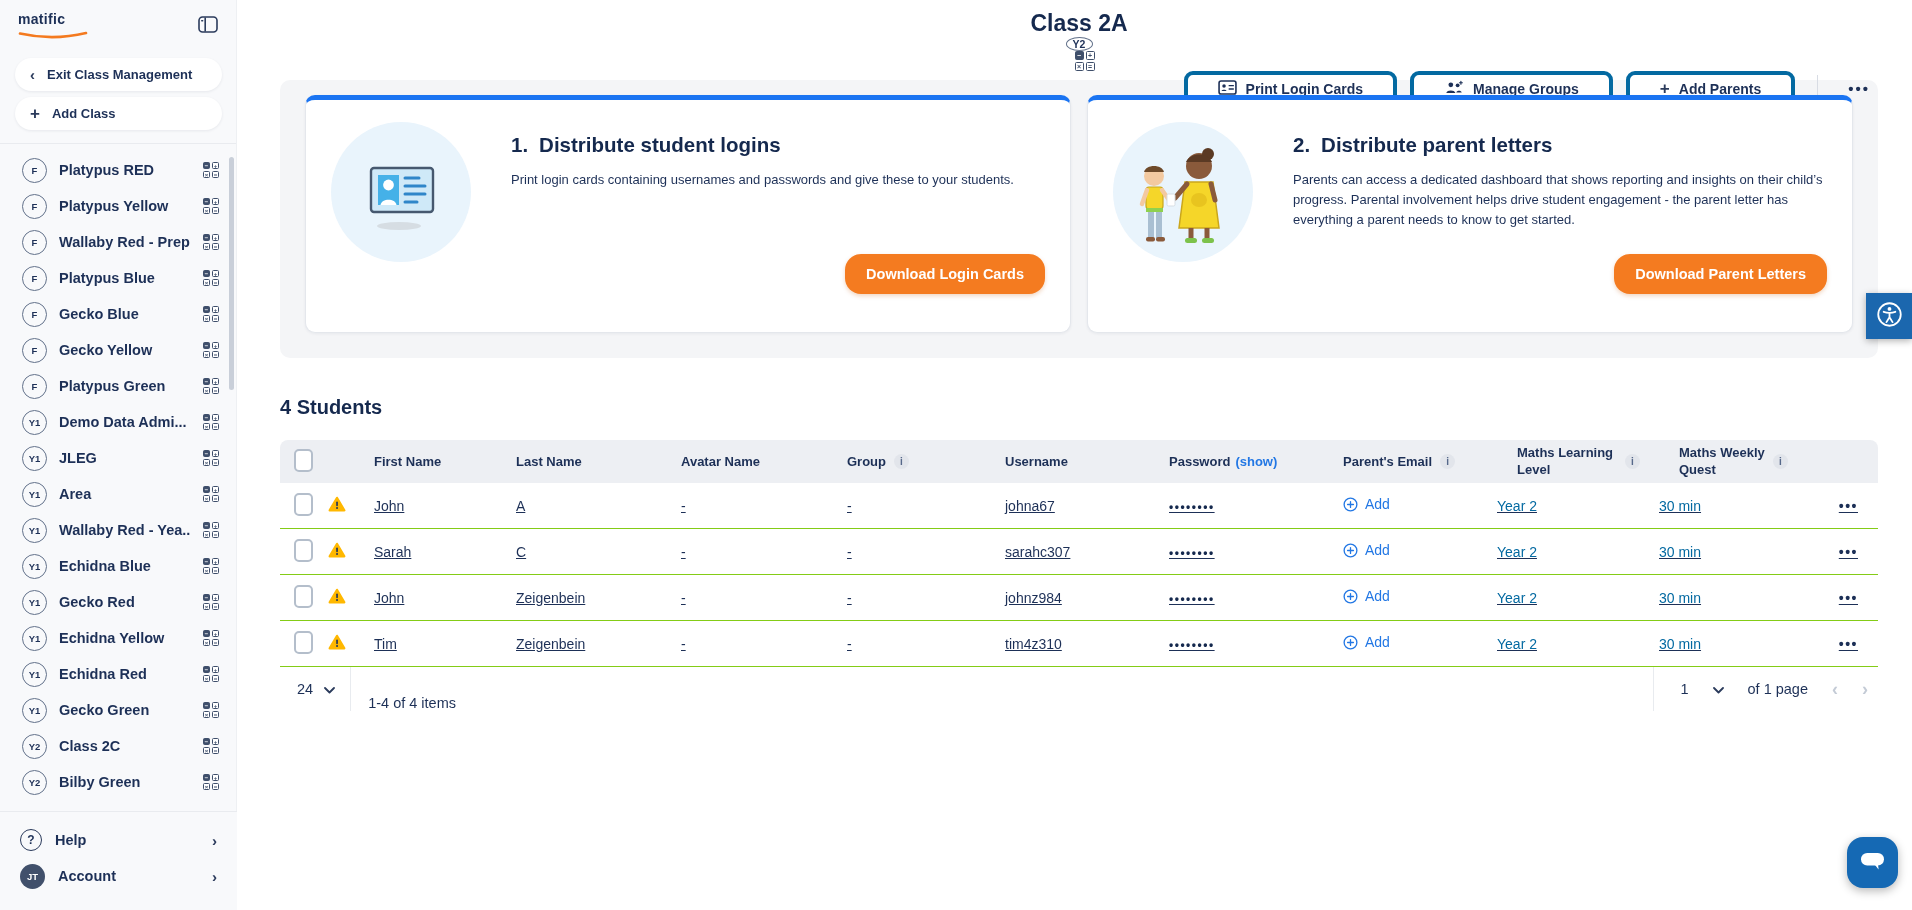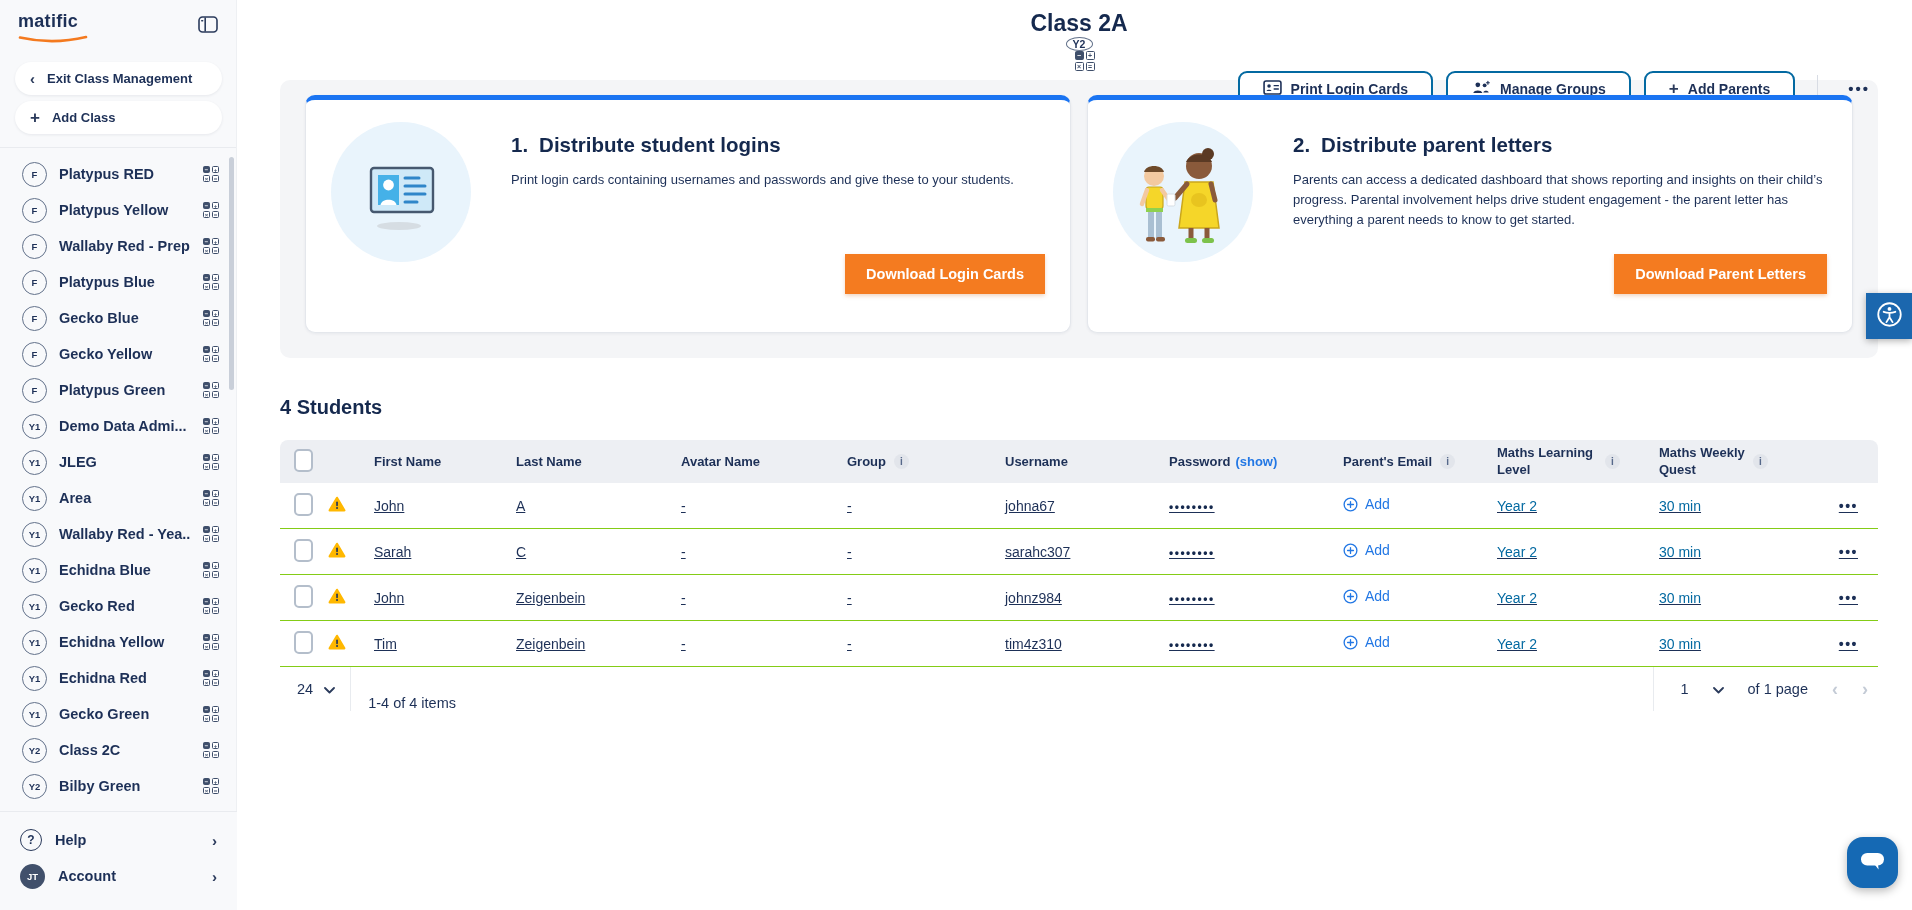--- a/index.html
+++ b/index.html
@@ -3,21 +3,21 @@
 <meta charset="utf-8">
 <style>
   html,body{margin:0;padding:0;background:#fff;}
   body{width:1912px;height:910px;font-family:"Liberation Sans",sans-serif;color:#1d3057;overflow:hidden;}
   .app{position:relative;width:1912px;height:910px;background:#fff;overflow:hidden;}
 
   
   .sidebar{position:absolute;left:0;top:0;width:237px;height:910px;background:#f8f9fb;border-right:1px solid #eef0f3;box-sizing:border-box;}
   .sb-top{display:flex;align-items:flex-start;justify-content:space-between;padding:12px 18px 8px 18px;}
   .logo{cursor:pointer;}
-  .logo-text{font-size:18px;font-weight:bold;color:#1d3057;letter-spacing:.3px;line-height:1;}
+  .logo-text{font-size:14px;font-weight:bold;color:#1d3057;letter-spacing:.3px;line-height:1;}
   .pill{display:flex;align-items:center;gap:12px;margin:6px 15px 0;height:33px;width:207px;background:#fff;border:none;border-radius:18px;font-family:inherit;font-weight:bold;font-size:13px;color:#1d3057;padding:0 15px;box-sizing:border-box;box-shadow:0 1px 3px rgba(20,35,70,.08);cursor:pointer;text-align:left;}
   .chev-glyph{font-size:15px;font-weight:bold;color:#2b3b5c;line-height:1;}
   .plus-glyph{font-size:17px;font-weight:bold;color:#2b3b5c;line-height:1;}
   .sb-divider{height:1px;background:#e9ebef;margin-top:13px;}
   .class-list{padding-top:8px;}
   .class-item{display:flex;align-items:center;height:36px;padding:0 17px 0 22px;gap:12px;cursor:pointer;}
   .badge{flex:0 0 auto;width:25px;height:25px;border:1.5px solid #62718a;border-radius:50%;display:flex;align-items:center;justify-content:center;font-size:9.5px;font-weight:bold;color:#1d3057;box-sizing:border-box;background:transparent;}
   .cname{flex:1;font-size:14.5px;font-weight:600;color:#1d3057;white-space:nowrap;overflow:hidden;}
   .grid-ic{display:grid;grid-template-columns:7px 7px;grid-gap:2px;flex:0 0 auto;}
   .grid-ic i{width:7px;height:7px;border:1.2px solid #3f4f6b;border-radius:1.5px;font-style:normal;font-size:6px;line-height:6px;font-weight:bold;display:flex;align-items:center;justify-content:center;color:#3f4f6b;box-sizing:border-box;background:#fff;}
@@ -32,51 +32,51 @@
   .avatar{width:25px;height:25px;border-radius:50%;background:#41506b;color:#fff;font-size:9.5px;font-weight:bold;display:flex;align-items:center;justify-content:center;}
 
   
   .main{position:absolute;left:237px;top:0;width:1675px;height:910px;box-sizing:border-box;}
   .main-header{display:flex;align-items:center;height:62px;padding:10px 34px 0 43px;flex-direction:column;}
   .page-title{font-size:23px;font-weight:bold;color:#15294e;}
   .title-divider{width:1px;height:27px;background:#d8dce4;margin:0 19px;}
   .year-badge{width:27px;height:27px;border:1.6px solid #62718a;border-radius:50%;display:flex;align-items:center;justify-content:center;font-size:10.5px;font-weight:bold;color:#1d3057;box-sizing:border-box;cursor:pointer;}
   .hdr-grid{margin-left:11px;cursor:pointer;}
   .header-actions{margin-left:auto;display:flex;align-items:center;gap:13px;}
-  .btn-outline{display:flex;align-items:center;gap:9px;height:35px;padding:0 23px;background:#fff;border:2px solid #0369a1;border-radius:9px;font-family:inherit;font-size:14px;font-weight:bold;color:#1d3057;cursor:pointer;white-space:nowrap;}
+  .btn-outline{display:flex;align-items:center;gap:9px;height:35px;padding:0 30px;background:#fff;border:4px solid #0369a1;border-radius:9px;font-family:inherit;font-size:14px;font-weight:bold;color:#1d3057;cursor:pointer;white-space:nowrap;}
   .actions-divider{width:1px;height:28px;background:#d8dce4;margin:0 9px;}
   .more-btn{border:none;background:none;font-family:inherit;font-size:15px;font-weight:bold;color:#1d3057;letter-spacing:2px;cursor:pointer;padding:4px 8px;}
 
   
   .whats-next{margin:8px 34px 0 43px;background:#f4f5f7;border-radius:10px;padding:15px 25px 25px;box-sizing:border-box;}
   .wn-label{font-size:13px;color:#1d3057;margin:0 0 15px 1px;}
   .wn-cards{display:flex;gap:16px;align-items:center;}
   .wn-card{position:relative;flex:1;background:#fff;border:1px solid #e4e7ec;border-top:5px solid #1a74f2;border-radius:10px;height:238px;display:flex;padding:0 25px;box-sizing:border-box;box-shadow:0 1px 3px rgba(25,40,70,.06);}
   .wn-illus{flex:0 0 140px;height:140px;margin-top:22px;border-radius:50%;background:#e9f4fc;display:flex;align-items:center;justify-content:center;overflow:hidden;}
   .wn-content{flex:1;padding:33px 0 0 40px;}
   .wn-title{font-size:20.5px;font-weight:bold;color:#15294e;}
   .wn-title .num{margin-right:11px;}
   .wn-body{margin-top:13px;font-size:13px;line-height:1.55;color:#1d3057;max-width:560px;}
-  .wn-btn{position:absolute;right:25px;bottom:38px;height:40px;padding:0 21px;background:#f47b20;color:#fff;border:none;border-radius:0;font-family:inherit;font-size:14.5px;font-weight:bold;cursor:pointer;box-shadow:0 2px 4px rgba(200,90,10,.25);}
+  .wn-btn{position:absolute;right:25px;bottom:38px;height:40px;padding:0 21px;background:#f47b20;color:#fff;border:none;border-radius:16px;font-family:inherit;font-size:14.5px;font-weight:bold;cursor:pointer;box-shadow:0 2px 4px rgba(200,90,10,.25);}
 
   
   .students{margin:38px 34px 0 43px;}
   .students-heading{font-size:20px;font-weight:bold;color:#15294e;margin:0 0 21px;}
   .tbl{width:1598px;}
   .thead{display:flex;align-items:center;height:43px;background:#edeff3;border-radius:8px 8px 0 0;font-size:13px;font-weight:bold;color:#1d3057;}
   .trow{display:flex;align-items:center;height:45px;border-bottom:1px solid #84cc16;font-size:14px;color:#1d3057;background:#fff;text-decoration:underline;}
   .c-sel{width:48px;padding-left:14px;box-sizing:border-box;}
   .c-warn{width:46px;display:flex;align-items:center;}
   .c-first{width:142px;}.c-last{width:165px;}.c-avatar{width:166px;}.c-group{width:158px;}
   .c-user{width:164px;}.c-pass{width:174px;}.c-parent{width:154px;}.c-level{width:162px;}
   .c-quest{width:132px;}
   .c-act{width:87px;text-align:right;padding-right:20px;box-sizing:border-box;}
   .checkbox{display:inline-block;width:15px;height:19px;border:2px solid #b4becb;border-radius:5px;background:#fff;cursor:pointer;box-sizing:content-box;}
   .ihead{display:inline-flex;align-items:center;gap:8px;}
-  .ihead .lbl2{display:inline-block;width:100px;line-height:1.25;}
+  .ihead .lbl2{display:inline-block;width:100px;line-height:1.25;margin-left:20px;}
   .i-ic{width:15px;height:15px;border-radius:50%;background:#e2e5eb;color:#56688a;font-size:10px;font-weight:bold;display:inline-flex;align-items:center;justify-content:center;cursor:pointer;flex:0 0 auto;}
   .show-link{color:#2277e4;font-weight:bold;margin-left:5px;cursor:pointer;}
   .link{color:#0369a1;text-decoration:none;cursor:pointer;}
   .add-link{display:inline-flex;align-items:center;gap:7px;color:#2277e4;cursor:pointer;}
   .pass{font-size:12px;letter-spacing:1.5px;font-weight:bold;color:#15294e;}
   .row-more{font-weight:bold;letter-spacing:1.5px;font-size:14px;color:#1d3057;cursor:pointer;}
   .pagination{display:flex;align-items:flex-end;height:44px;font-size:14.5px;color:#1d3057;}
   .pag-left{display:flex;align-items:center;gap:11px;height:44px;padding-left:17px;}
   .pag-div{width:1px;height:44px;background:#e8ebef;margin-left:15px;}
   .pag-range{margin-left:17px;}

